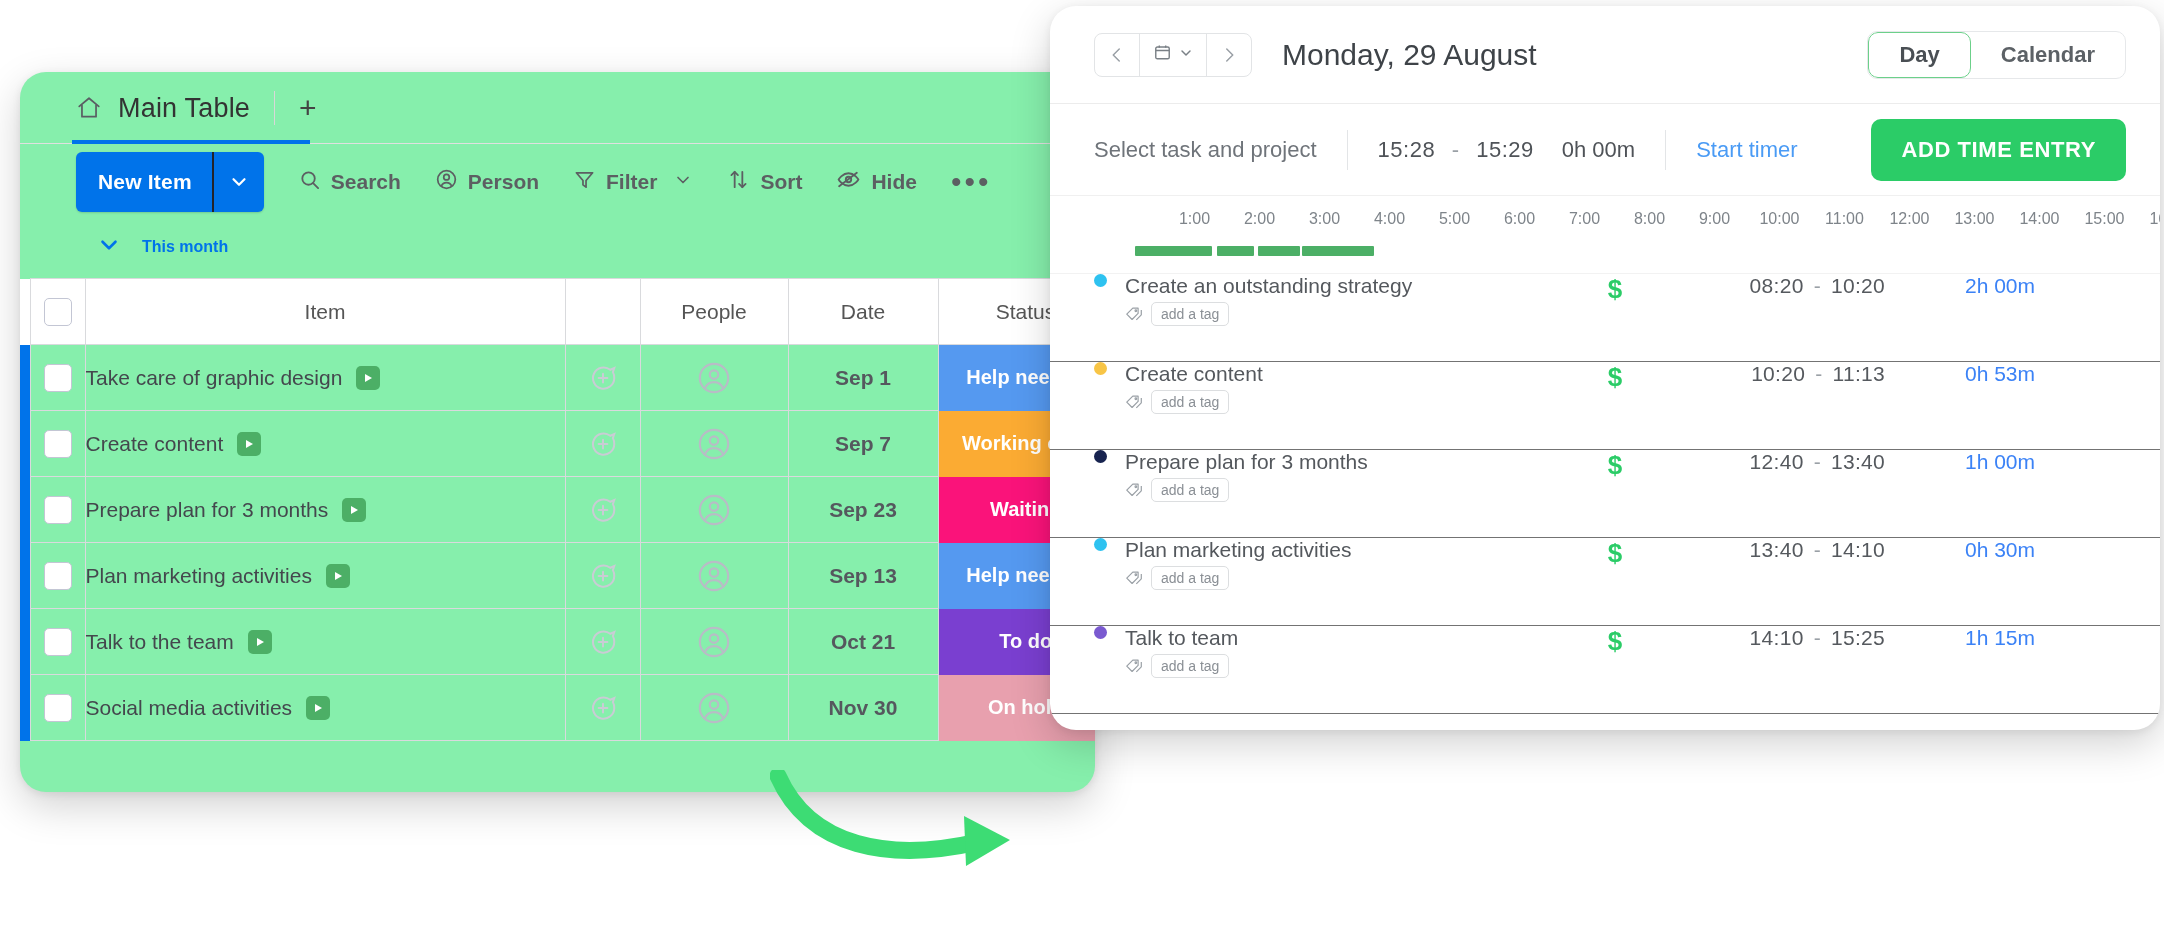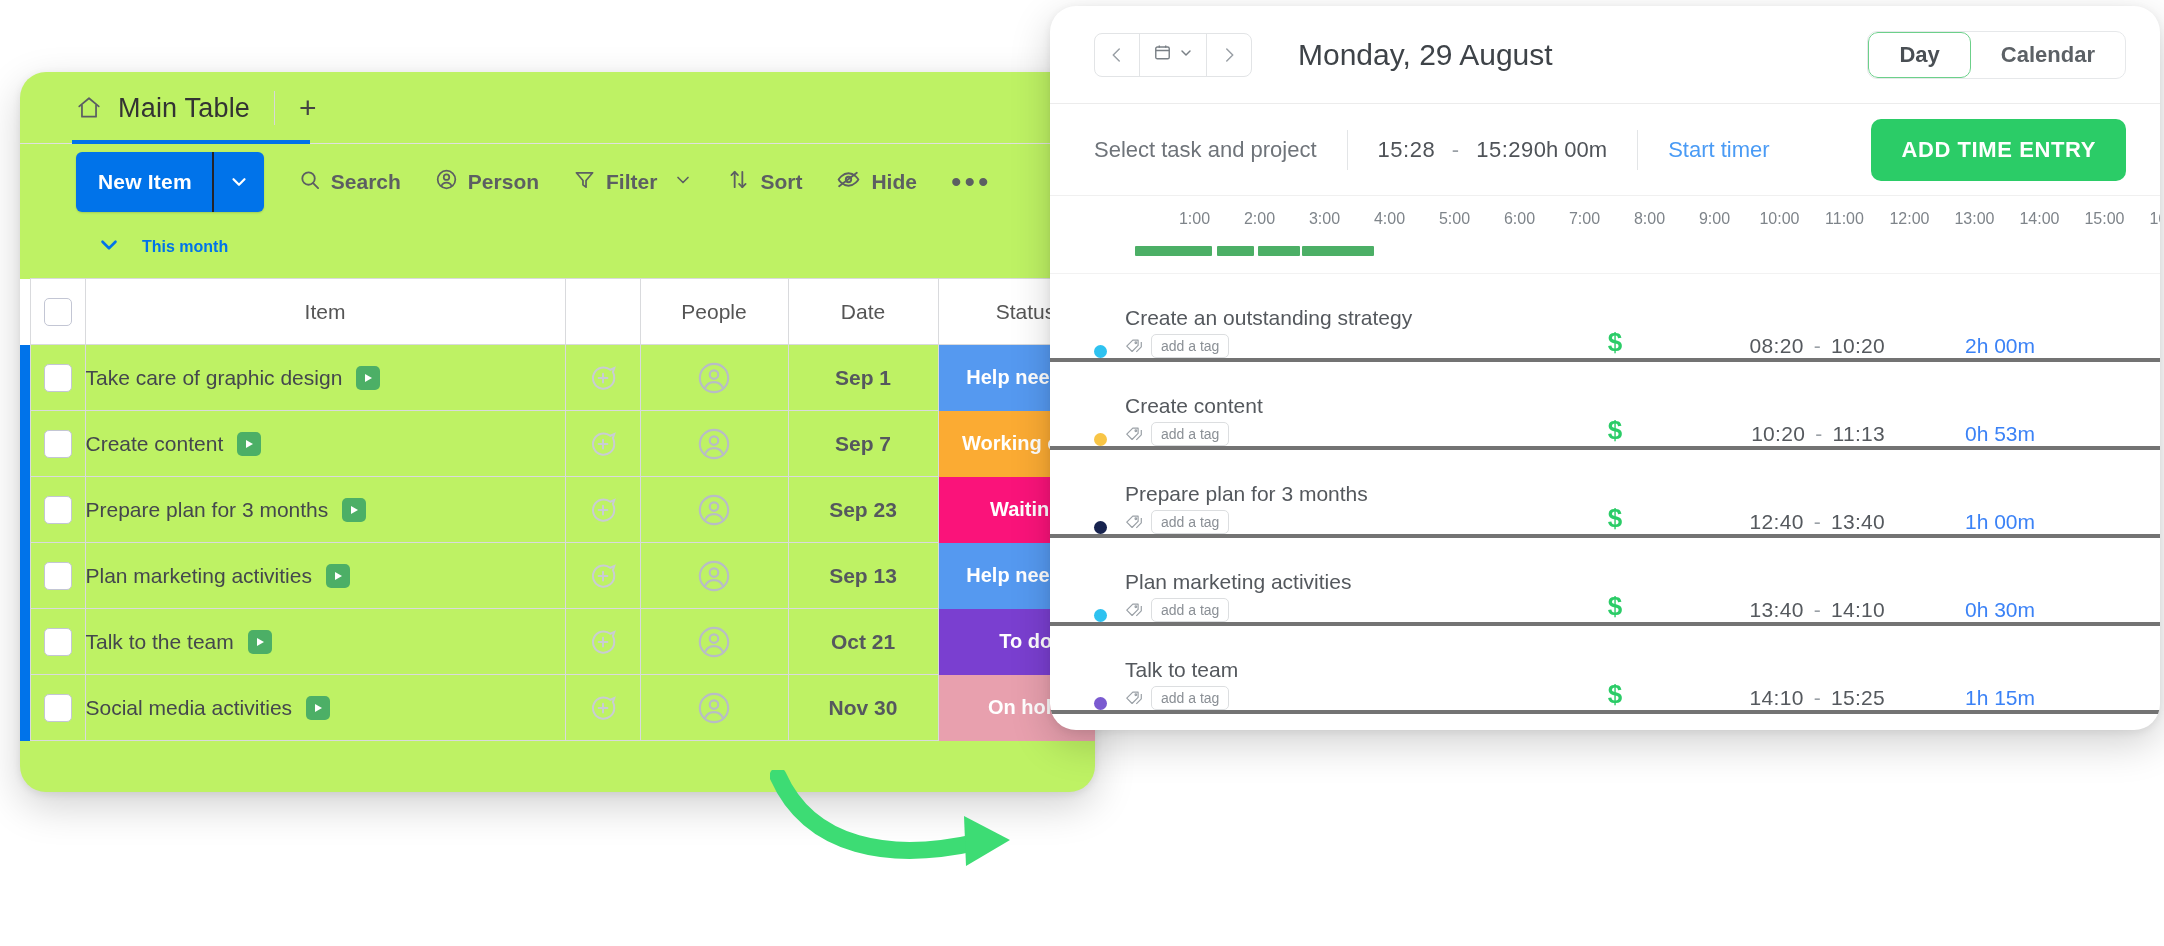--- a/index.html
+++ b/index.html
@@ -8,21 +8,21 @@
     background: #ffffff;
     font-family: "Liberation Sans", sans-serif;
     overflow: hidden;
   }
   #stage { position: relative; width: 2164px; height: 946px; background:#fff; }
 
   
   #left-card {
     position: absolute; left: 20px; top: 72px;
     width: 1075px; height: 720px;
-    background: #bef264;
+    background: #86efac;
     border-radius: 26px;
     box-shadow: 0 14px 40px rgba(0,0,0,0.18), 0 2px 8px rgba(0,0,0,0.08);
     overflow: hidden;
     z-index: 2;
   }
   .tabs-row {
     display: flex; align-items: center;
     height: 72px; padding-left: 56px;
     position: relative;
   }
@@ -119,62 +119,62 @@
     display:flex; align-items:center; height:98px; padding: 0 34px 0 44px;
     border-bottom:1px solid #ececec;
   }
   .date-nav {
     display:flex; align-items:stretch; height:44px;
     border:1px solid #e2e4e6; border-radius:8px; overflow:hidden;
   }
   .date-nav > div { display:flex; align-items:center; justify-content:center; cursor:pointer; color:#9aa0a6; }
   .dn-prev, .dn-next { width:44px; }
   .dn-mid { width:68px; gap:6px; border-left:1px solid #e2e4e6; border-right:1px solid #e2e4e6; color:#7a8086; }
-  .r-title { font-size:30px; color:#3e4348; margin-left:46px; font-weight:400; }
+  .r-title { font-size:30px; color:#3e4348; margin-left:30px; font-weight:400; }
   .seg {
     margin-left:auto; display:flex; height:48px;
     border:1px solid #e6e8ea; border-radius:10px; overflow:hidden; background:#fff;
   }
   .seg div {
     display:flex;align-items:center;justify-content:center;
     padding: 0 30px; font-size:22px; color:#5c6166; cursor:pointer;font-weight:bold;
   }
   .seg .active { border:1.6px solid #6cd08a; border-radius:10px; color:#4a4f54; }
 
   .timer-bar {
     display:flex; align-items:center; height:92px; padding: 0 34px 0 44px;
     border-bottom:1px solid #f0f0f0;
   }
   .timer-placeholder { font-size:22px; color:#6f747a; }
   .vline { width:1px; height:40px; background:#e3e5e7; margin: 0 30px; }
   .t-range { font-size:22px; color:#4f5358; letter-spacing:.5px; }
   .t-range .dash { margin:0 10px; color:#9aa0a6; }
-  .t-dur { font-size:22px; color:#4f5358; }
+  .t-dur { font-size:22px; color:#4f5358; margin-left:28px; }
   .start-timer { font-size:22px; color:#4a9bf5; cursor:pointer; }
   .add-entry {
     margin-left:auto;
     background:#2bcc67; color:#fff; font-size:22px; font-weight:700;
     letter-spacing:.6px; border-radius:10px; padding: 18px 30px; cursor:pointer;
     border:none; font-family:inherit;
   }
 
   .ruler-wrap { position:relative; height:78px; border-bottom:1px solid #f2f2f2; }
   .ruler {
     position:absolute; left:0; right:0; top:14px;
     display:flex; padding-left: 112px;
   }
   .ruler span {
     flex: 0 0 65px; font-size:16px; color:#7e848a; text-align:center;
   }
   .blocks { position:absolute; top:50px; left:0; height:10px; }
   .blk { position:absolute; height:10px; background:#4caf66; border-radius:1px; }
 
   .task-row {
-    display:flex; align-items:flex-end; height:88px;
-    border-bottom:4px solid #737373; padding-left:44px; 
+    display:flex; align-items:flex-start; height:88px;
+    border-bottom:1px solid #737373; padding-left:44px; 
   }
   .dot { width:13px;height:13px;border-radius:50%; flex:none; margin-right:18px; }
   .t-main { width:430px; }
   .t-name { font-size:21px; color:#54585d; margin-bottom:4px; }
   .t-tagrow { display:flex; align-items:center; gap:9px; }
   .tag-ico { width:17px;height:17px;color:#9aa0a6; }
   .tag-btn {
     border:1px solid #dcdee0; border-radius:5px; padding:3px 9px;
     font-size:14px; color:#8a8f95; background:#fff; cursor:pointer; font-family:inherit;
   }

